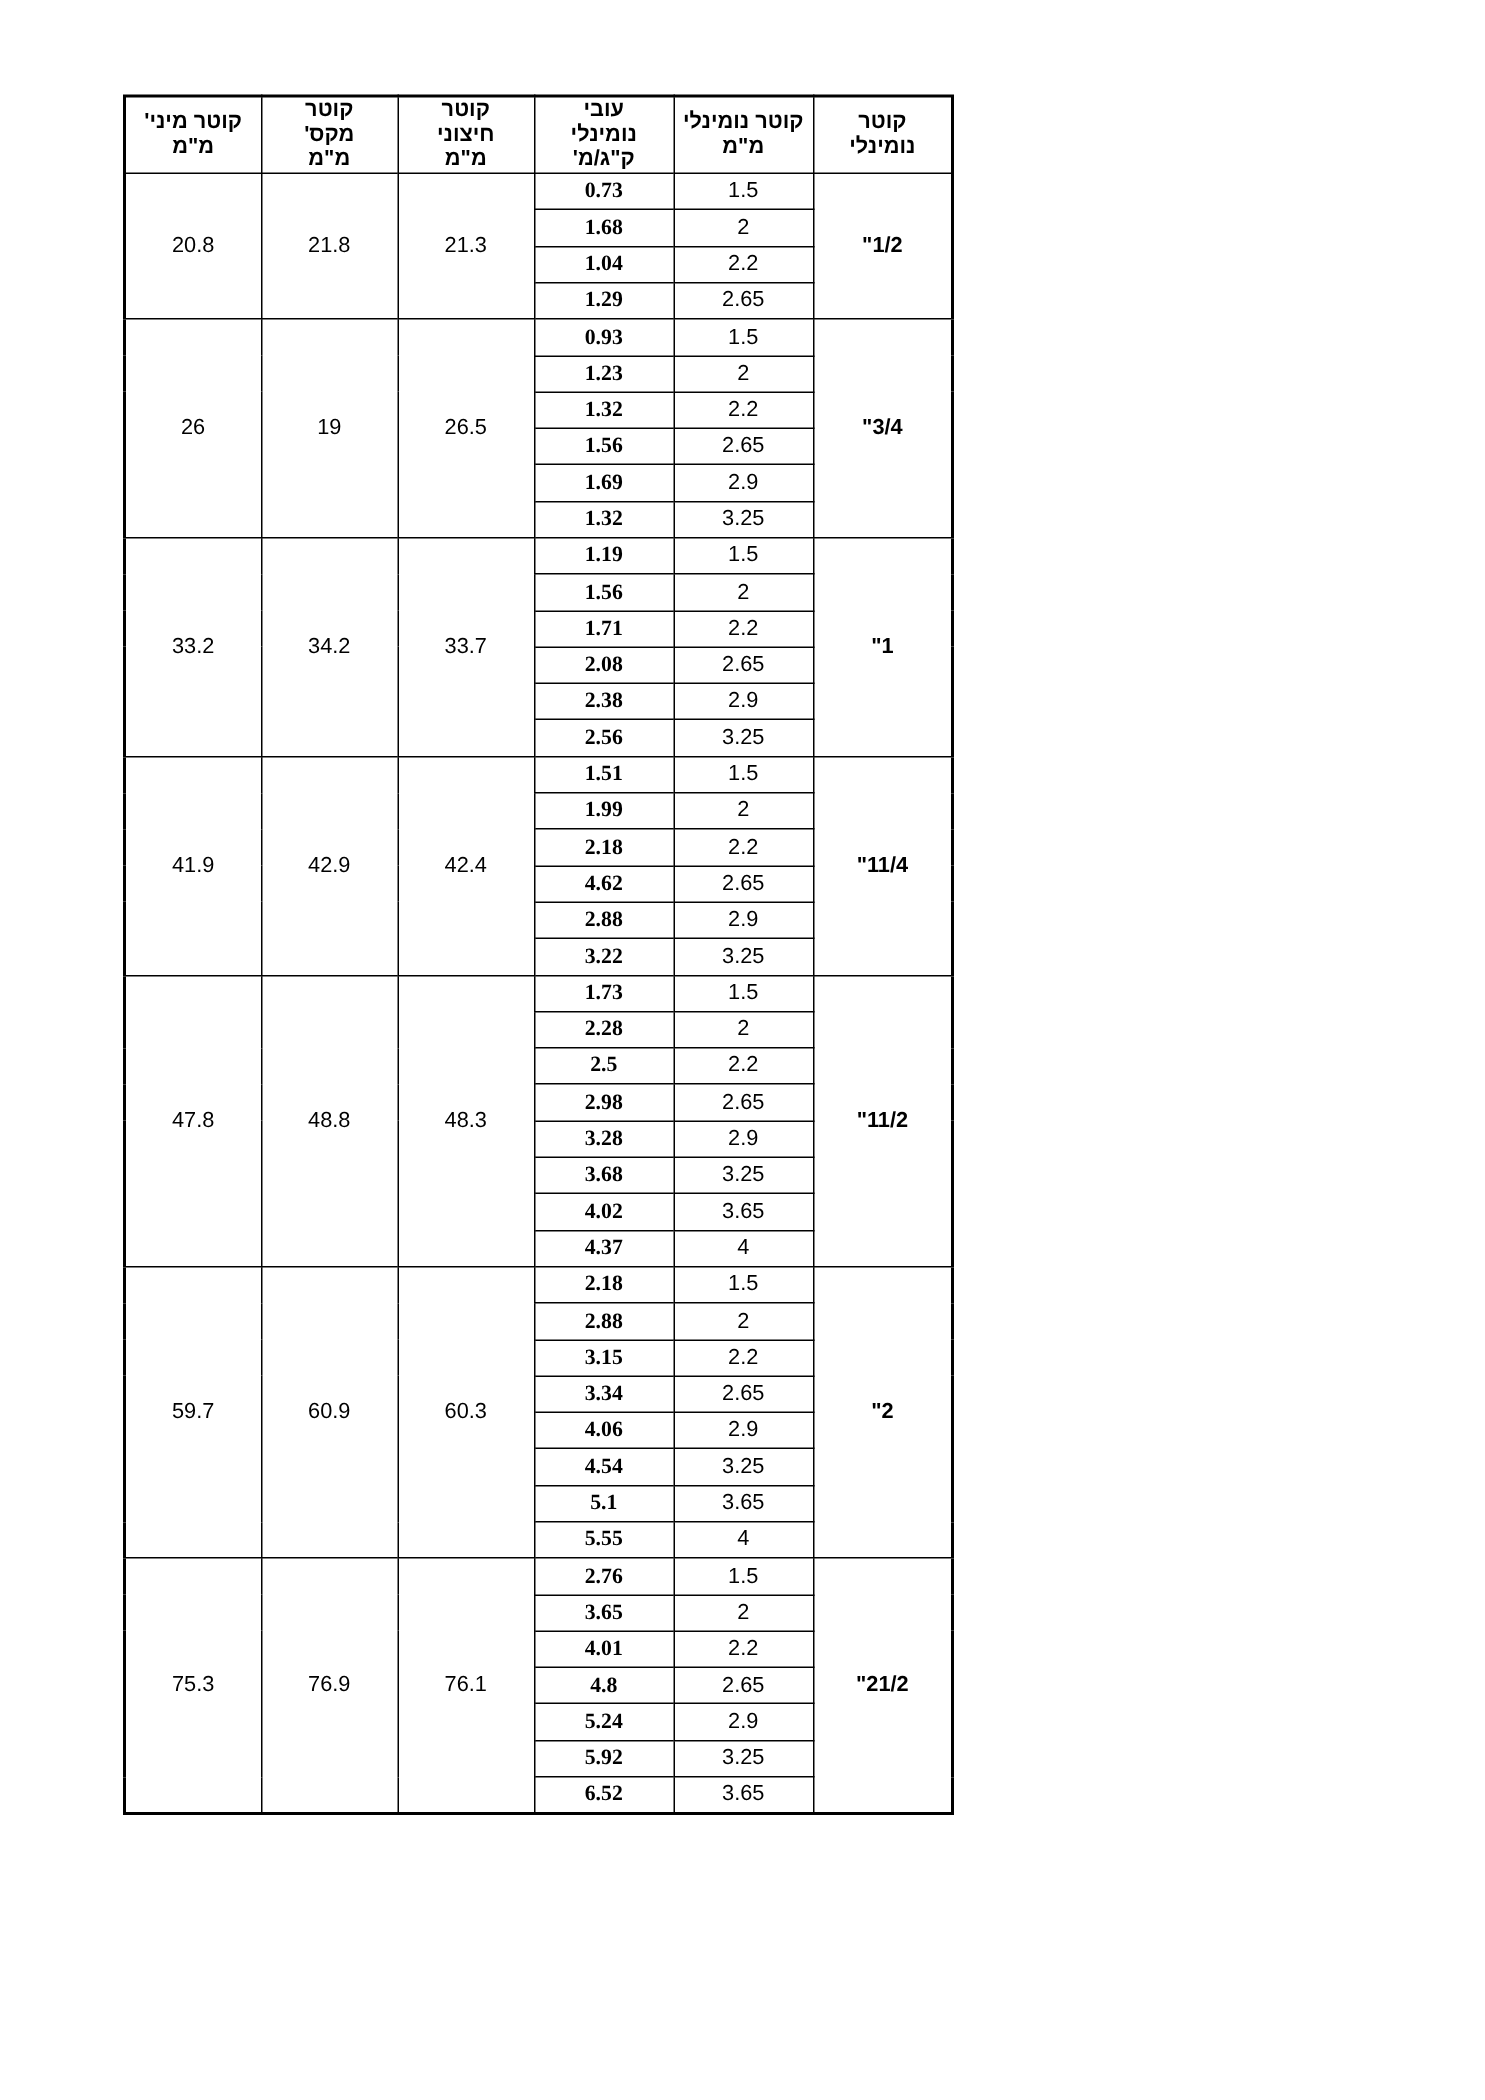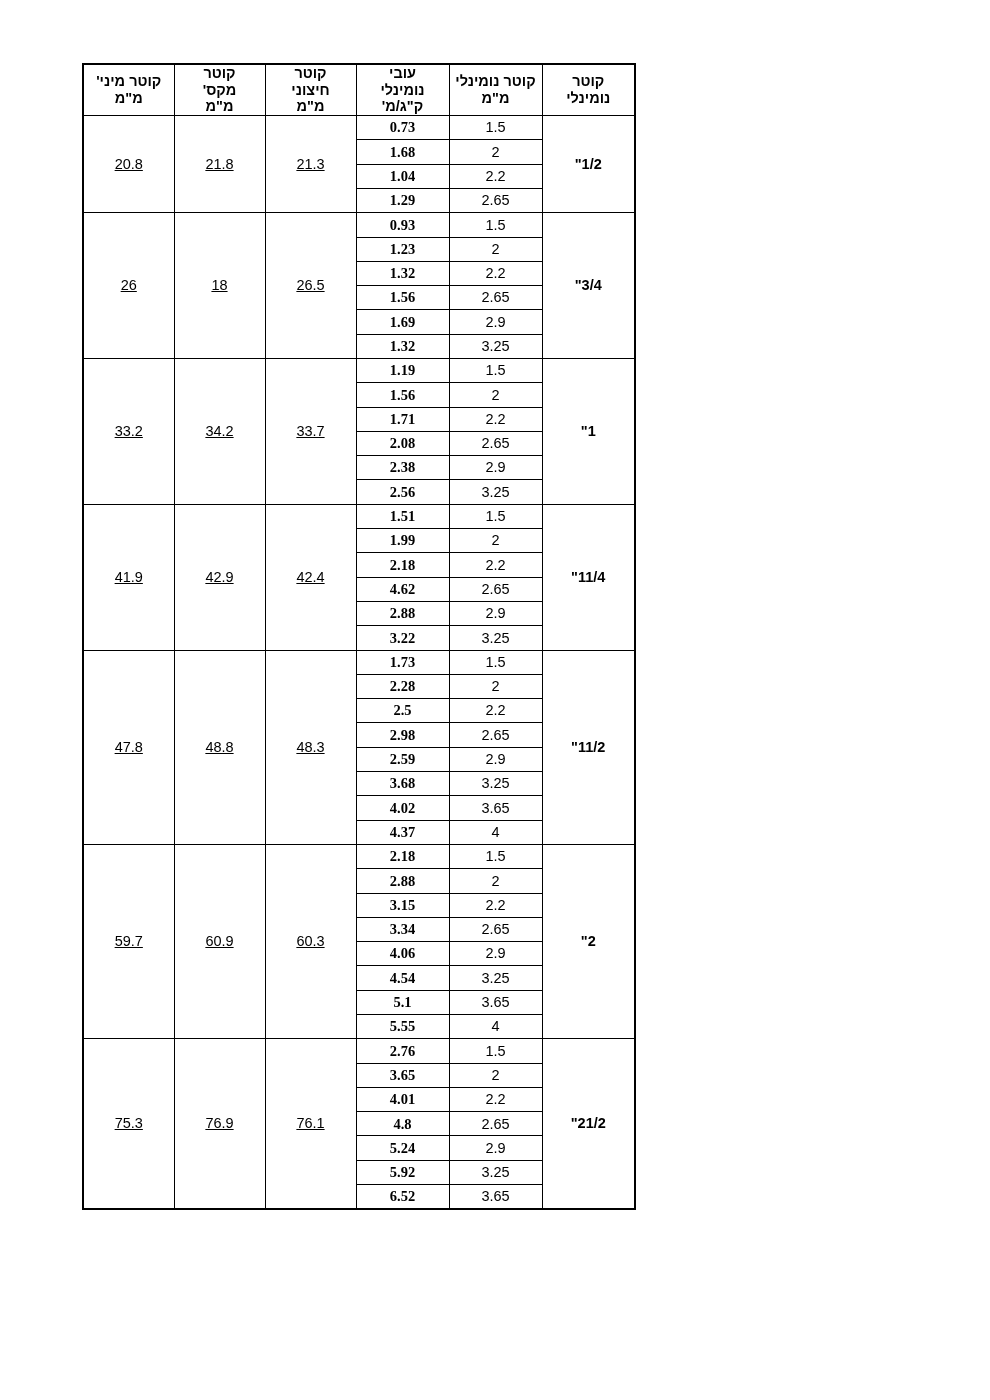--- a/index.html
+++ b/index.html
@@ -63,21 +63,20 @@
 
   td.bold-val {
     font-weight: bold;
     font-family: Liberation Serif, serif;
   }
   td.plain-val {
     font-weight: normal;
   }
   td.group-cell {
     font-weight: normal;
-    text-decoration: underline;
   }
   td.nominal-cell {
     font-weight: bold;
   }
   
   table.spec {
     border: 2px solid #000;
   }
   thead td {
     border-bottom-width: 2px;
@@ -152,21 +151,21 @@
           </tr>
           <tr>
             <td class="plain-val">2.65</td>
             <td class="bold-val">1.29</td>
           </tr>
           <tr>
             <td class="nominal-cell group-start edge-right" rowspan="6">3/4"</td>
             <td class="plain-val group-start">1.5</td>
             <td class="bold-val group-start">0.93</td>
             <td class="group-cell group-start" rowspan="6">26.5</td>
-            <td class="group-cell group-start" rowspan="6">18</td>
+            <td class="group-cell group-start" rowspan="6">19</td>
             <td class="group-cell group-start edge-left" rowspan="6">26</td>
           </tr>
           <tr>
             <td class="plain-val">2</td>
             <td class="bold-val">1.23</td>
           </tr>
           <tr>
             <td class="plain-val">2.2</td>
             <td class="bold-val">1.32</td>
           </tr>
@@ -253,21 +252,21 @@
           <tr>
             <td class="plain-val">2.2</td>
             <td class="bold-val">2.5</td>
           </tr>
           <tr>
             <td class="plain-val">2.65</td>
             <td class="bold-val">2.98</td>
           </tr>
           <tr>
             <td class="plain-val">2.9</td>
-            <td class="bold-val">2.59</td>
+            <td class="bold-val">3.28</td>
           </tr>
           <tr>
             <td class="plain-val">3.25</td>
             <td class="bold-val">3.68</td>
           </tr>
           <tr>
             <td class="plain-val">3.65</td>
             <td class="bold-val">4.02</td>
           </tr>
           <tr>

